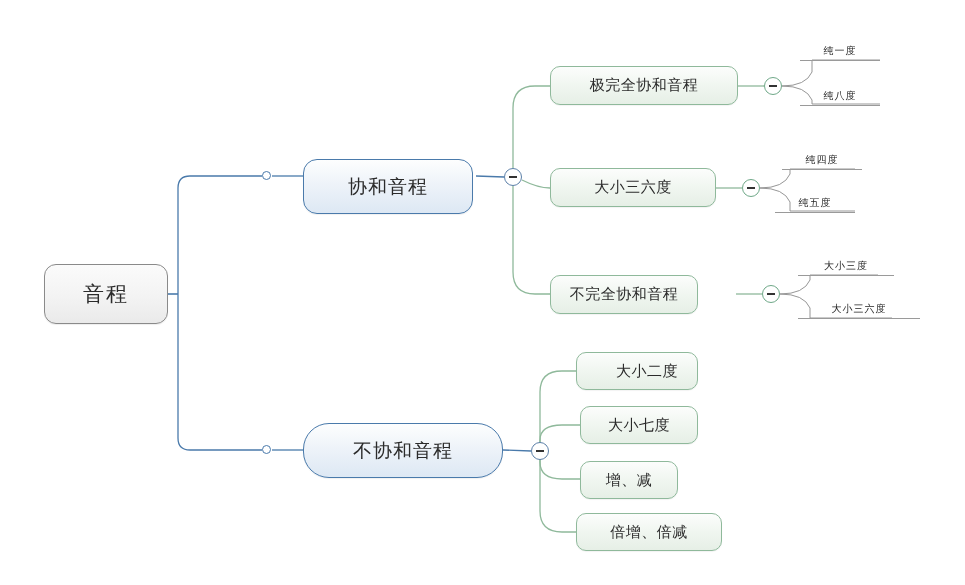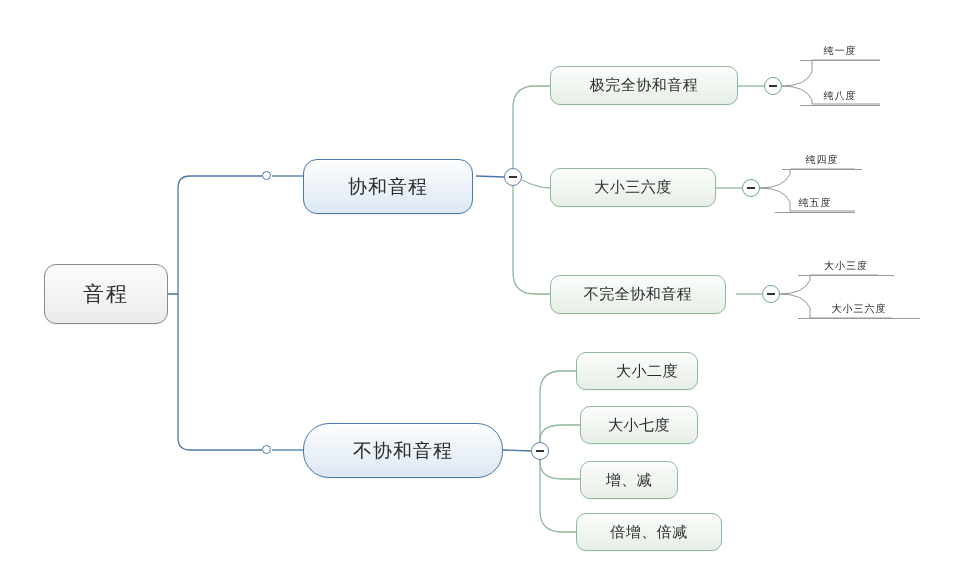--- a/index.html
+++ b/index.html
@@ -156,21 +156,21 @@
   <div class="node node-leaf" style="left:800px; top:35px; width:80px; height:26px;">纯一度</div>
   <div class="node node-leaf" style="left:800px; top:80px; width:80px; height:26px;">纯八度</div>
 
   <div class="node node-green" style="left:550px; top:168px; width:166px; height:39px;">大小三六度</div>
   <div class="toggle toggle-green" style="left:742px; top:179px;">
     <span class="bar"></span>
   </div>
   <div class="node node-leaf" style="left:782px; top:144px; width:80px; height:26px;">纯四度</div>
   <div class="node node-leaf" style="left:775px; top:187px; width:80px; height:26px;">纯五度</div>
 
-  <div class="node node-green" style="left:550px; top:275px; width:176px; height:39px;">不完全协和音程</div>
+  <div class="node node-green" style="left:550px; top:275px; width:148px; height:39px;">不完全协和音程</div>
   <div class="toggle toggle-green" style="left:762px; top:285px;">
     <span class="bar"></span>
   </div>
   <div class="node node-leaf" style="left:798px; top:250px; width:96px; height:26px;">大小三度</div>
   <div class="node node-leaf" style="left:798px; top:293px; width:122px; height:26px;">大小三六度</div>
 
   <div class="node node-blue" style="left:303px; top:423px; width:200px; height:55px;border-radius:26px;">不协和音程</div>
   <div class="toggle toggle-blue" style="left:531px; top:442px;">
     <span class="bar"></span>
   </div>

